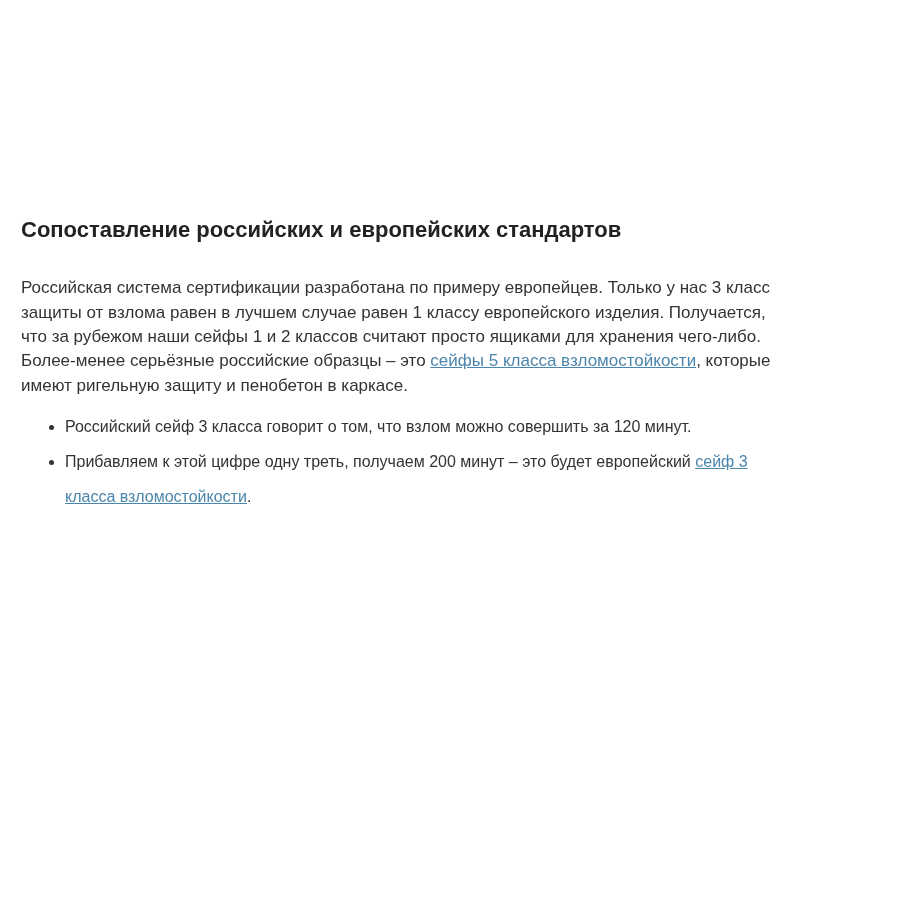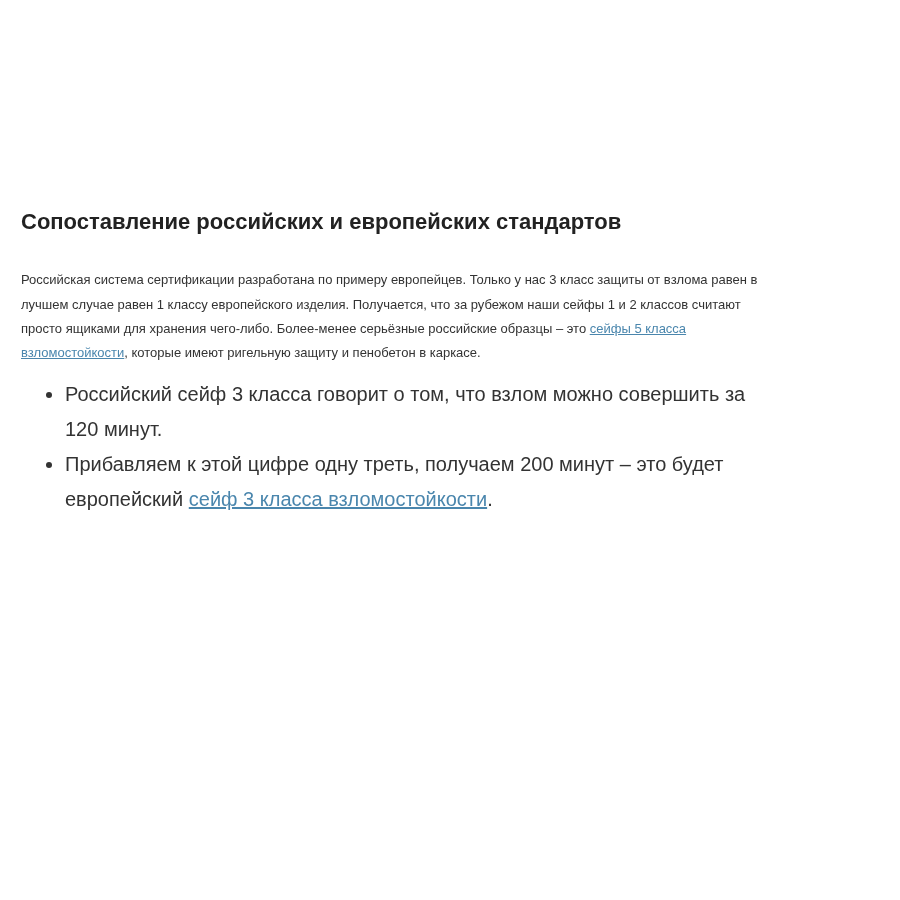--- a/index.html
+++ b/index.html
@@ -8,47 +8,47 @@
     background: #ffffff;
   }
   body {
     width: 900px;
     height: 900px;
     overflow: hidden;
     font-family: "Liberation Sans", sans-serif;
     color: #333333;
   }
   .content {
-    padding: 4px 21px 0 21px;
+    padding: 12px 21px 0 21px;
     box-sizing: border-box;
     width: 792px;
   }
   .top-spacer {
     height: 205px;
   }
   h2.article-heading {
     font-size: 22px;
     line-height: 1.2;
     font-weight: bold;
     color: #222222;
     margin: 0 0 33px 0;
   }
   p.body-text {
-    font-size: 13px;
+    font-size: 17px;
     line-height: 24.3px;
     margin: 0 0 11px 0;
     color: #333333;
   }
   ul.compare-list {
     margin: 2px 0 0 0;
     padding: 0 0 0 44px;
     list-style: disc;
   }
   ul.compare-list li {
-    font-size: 20px;
+    font-size: 16px;
     line-height: 35px;
     color: #333333;
   }
   a.text-link {
     color: #4a86ad;
     text-decoration: underline;
     cursor: pointer;
   }
   .mid-spacer {
     height: 83px;

